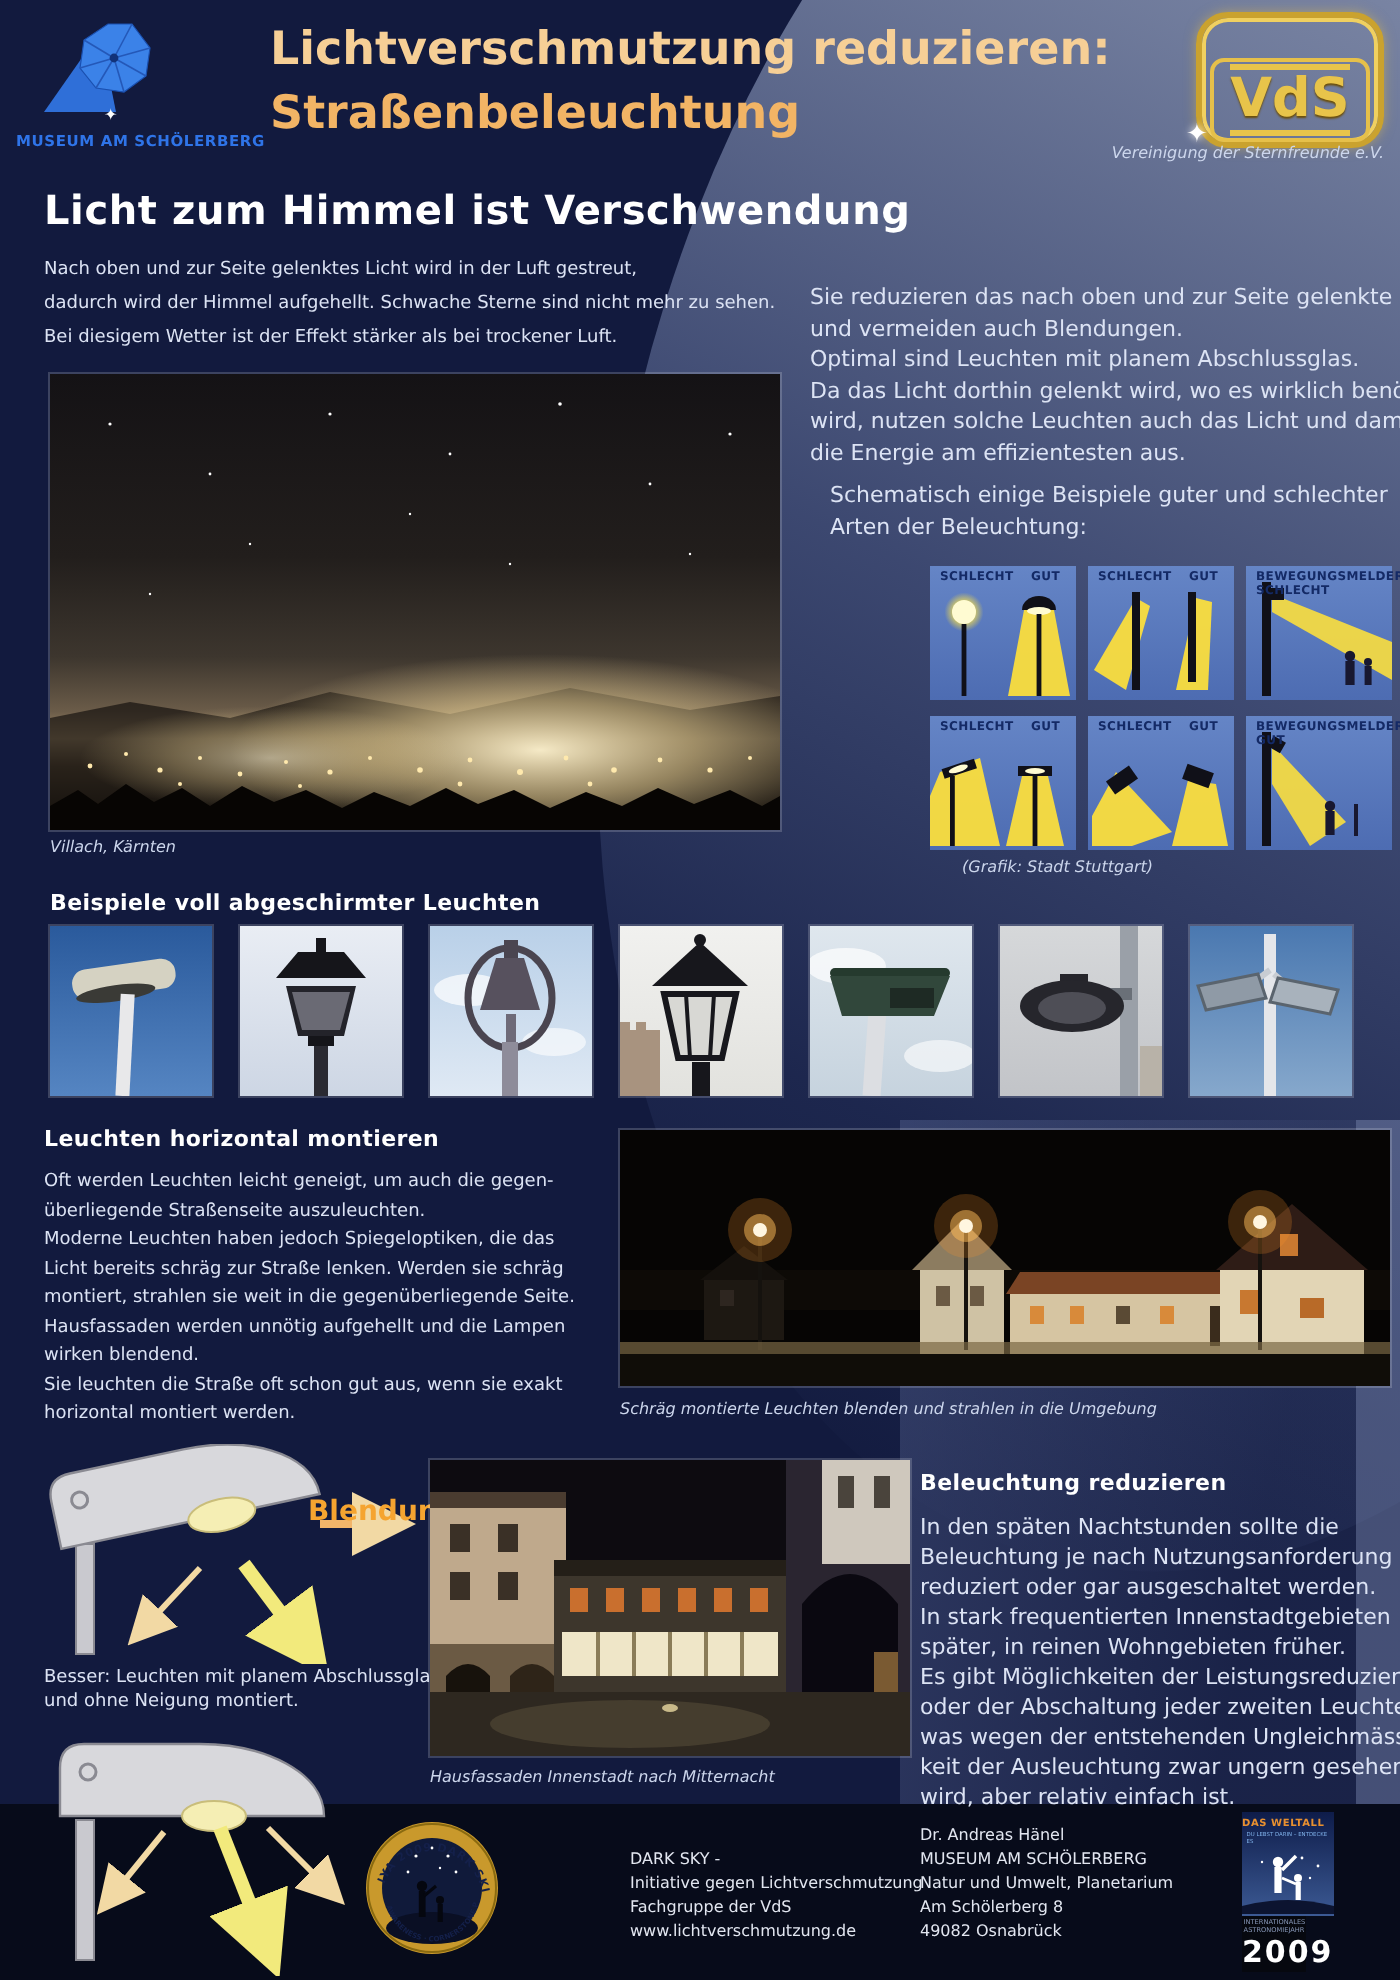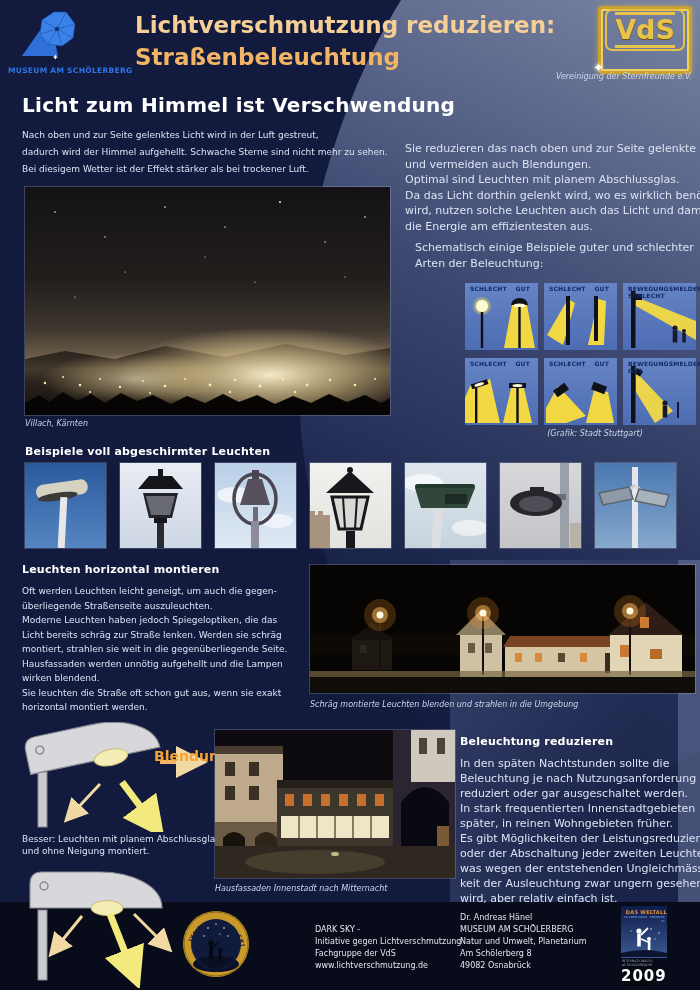--- a/index.html
+++ b/index.html
@@ -21,28 +21,28 @@
   .h2{font-weight:bold;font-size:11px;color:#fff;letter-spacing:.2px;}
   .body{font-size:9px;line-height:14.5px;color:#dce3f4;white-space:pre;}
   .body2{font-size:11px;line-height:15.5px;color:#dce3f4;white-space:pre;}
   .cap{font-size:8px;color:#ccd6ec;font-style:italic;}
   .title1{font-weight:bold;font-size:23px;color:#f6cf96;}
   .title2{font-weight:bold;font-size:23px;color:#f2b465;}
   .museum-label{font-weight:bold;font-size:7.5px;color:#2f74e8;letter-spacing:.3px;}
   .photo{box-shadow:0 0 0 1px rgba(255,255,255,.18);}
   .panel{position:absolute;width:73px;height:67px;background:linear-gradient(180deg,#6585c6,#4d6cb2);}
   .plabel{position:absolute;top:2px;font-weight:bold;font-size:6px;color:#142a66;letter-spacing:.2px;white-space:pre;line-height:7px;}
-  .vds-box{position:absolute;left:598px;top:6px;width:88px;height:62px;border:3px solid #caa22e;border-radius:4px;
-    box-shadow:inset 0 0 0 2px #f0d060,0 0 6px rgba(230,190,70,.5);display:flex;align-items:flex-start;justify-content:center;}
+  .vds-box{position:absolute;left:598px;top:6px;width:88px;height:62px;border:3px solid #caa22e;border-radius:16px;
+    box-shadow:inset 0 0 0 2px #f0d060,0 0 6px rgba(230,190,70,.5);display:flex;align-items:flex-end;justify-content:center;}
   .vds-inner{border:2px solid #e6c04a;border-radius:7px;padding:1px 8px;}
   .vds-text{font-weight:bold;font-size:27px;color:#e8c44a;border-top:3px solid #e8c44a;border-bottom:3px solid #e8c44a;
     line-height:30px;display:block;text-shadow:0 1px 1px #6b4e08;}
   .sparkle{position:absolute;color:#fff;font-size:13px;text-shadow:0 0 4px #fff;}
   .footer-text{font-size:8px;line-height:12px;color:#e2e6f0;white-space:pre;}
-  .weltall{position:absolute;left:621px;top:906px;width:32px;height:80px;background:#06080f;text-align:right;}
+  .weltall{position:absolute;left:621px;top:906px;width:32px;height:80px;background:#06080f;text-align:left;}
   .weltall-top{width:46px;height:52px;background:linear-gradient(180deg,#0e1c4a,#3c5a94);position:relative;}
   .weltall-title{font-weight:bold;font-size:5px;color:#e89030;padding-top:3px;display:block;letter-spacing:.3px;}
   .weltall-sub{font-size:3px;color:#7fb0e8;display:block;transform:scale(.9);}
   .weltall-astro{font-size:3.5px;color:#8898b8;display:block;margin-top:1px;transform:scale(.95);}
   .weltall-year{font-weight:bold;font-size:15px;color:#fff;letter-spacing:1px;display:block;}
   .blendung{font-weight:bold;font-size:14px;color:#f5a430;}
 </style>
 </head>
 <body>
 
@@ -251,21 +251,21 @@
           <rect x="12" y="11" width="7" height="6" fill="#101018"></rect>
         </g>
       <circle cx="42" cy="45" r="2.6" fill="#181830"></circle>
         <rect x="39.7" y="47.5" width="4.6" height="12" fill="#181830"></rect>
       <rect x="54" y="44" width="2" height="16" fill="#181830"></rect>
     </svg>
     <span class="plabel" style="left:5px">BEWEGUNGSMELDER
 GUT</span>
   </div>
 
-  <div class="abs z cap" style="left:495px;top:429px;width:200px;text-align:center">(Grafik: Stadt Stuttgart)</div>
+  <div class="abs z cap" style="left:481px;top:429px;width:200px;text-align:left">(Grafik: Stadt Stuttgart)</div>
 
   
   <div class="abs z h2" style="left:25px;top:445px">Beispiele voll abgeschirmter Leuchten</div>
 
   <svg class="abs z photo" style="left:25px;top:463px" width="81" height="85" viewBox="0 0 81 85">
     <defs>
         <linearGradient id="s1" x1="0" y1="0" x2="0" y2="1">
       <stop offset="0" stop-color="#2a5a9c"></stop>
           <stop offset="1" stop-color="#5585c2"></stop>
         </linearGradient>

